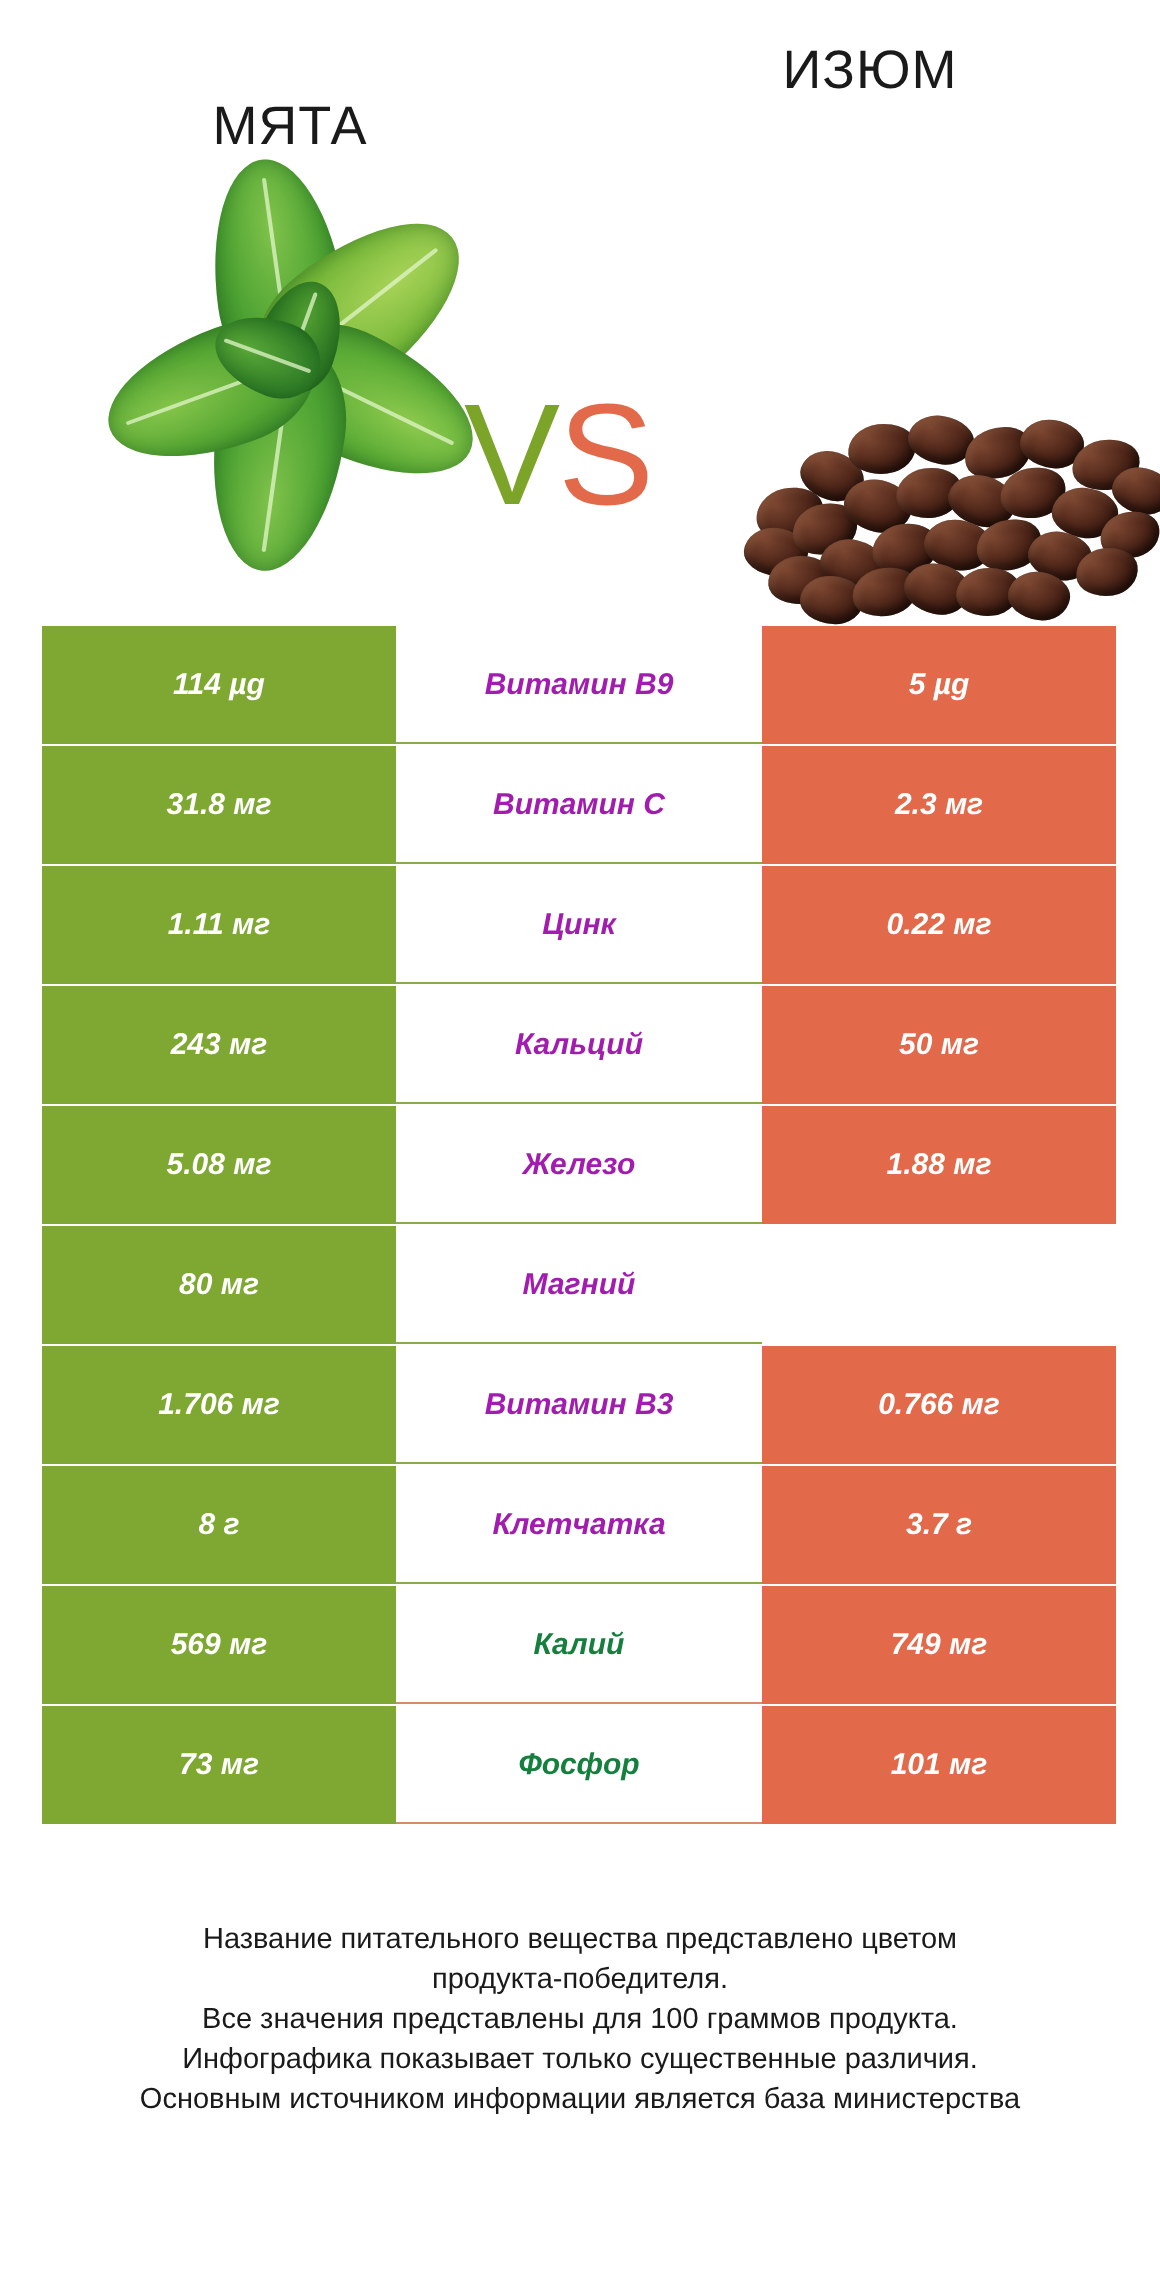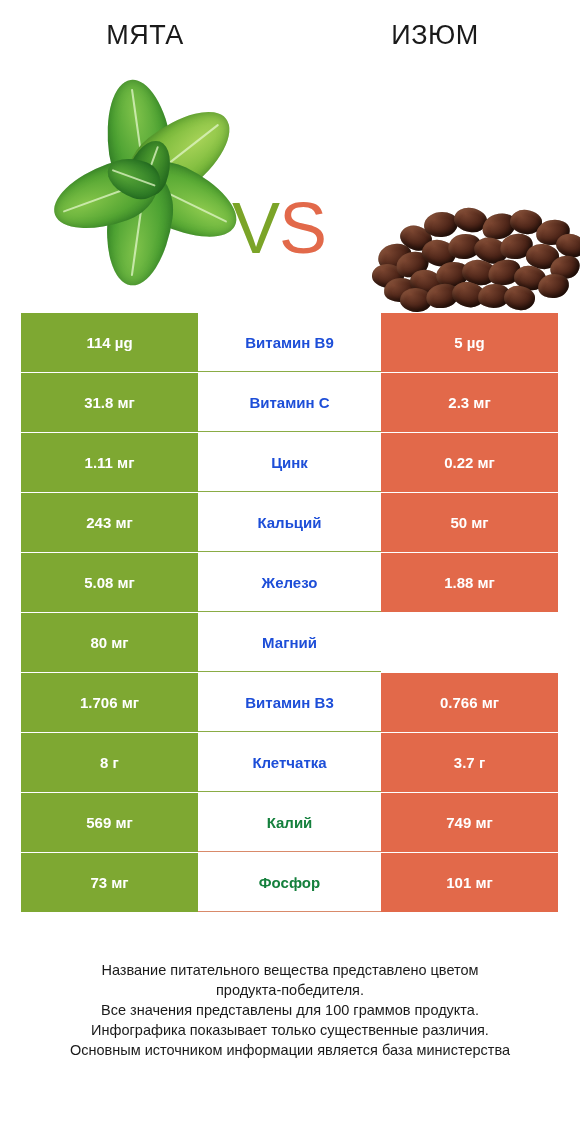--- a/index.html
+++ b/index.html
@@ -25,21 +25,21 @@
   .title {
     position: absolute;
     top: 20px;
     font-size: 27px;
     font-weight: 400;
     letter-spacing: 0.5px;
     color: #1a1a1a;
     text-align: center;
     white-space: nowrap;
   }
-  .title-left  { left: 0;   width: 290px; }
+  .title-left  { left: 0;   width: 290px; margin-top: 28px; }
   .title-right { left: 290px; width: 290px; }
 
   
   .hero {
     position: absolute;
     top: 70px; left: 0;
     width: 580px;
     height: 230px;
   }
 
@@ -109,20 +109,21 @@
     background: radial-gradient(ellipse at 32% 28%, #7a4530 0%, #4a2317 55%, #2b1209 100%);
     box-shadow: inset -2px -3px 5px rgba(0,0,0,.55),
                 inset 2px 2px 4px rgba(190,130,95,.35);
   }
 
   
   .table {
     position: absolute;
     left: 21px; top: 313px;
     width: 537px;
+    font-style: italic;
   }
   .row {
     display: flex;
     height: 59px;
     margin-bottom: 1px;
   }
   .cell {
     display: flex;
     align-items: center;
     justify-content: center;
@@ -139,21 +140,21 @@
     width: 177px;
     background: #e2694a;
     color: #ffffff;
   }
   .cell-mid {
     width: 183px;
     background: #ffffff;
     font-size: 15px;
     border-bottom: 1px solid #7ea832;
   }
-  .cell-mid.green  { color: #1d4ed8; border-bottom-color: #8aac45; }
+  .cell-mid.green  { color: #a21caf; border-bottom-color: #8aac45; }
   .cell-mid.orange { color: #15803d; border-bottom-color: #d98a6a; }
 
   
   .footer {
     position: absolute;
     left: 30px; top: 960px;
     width: 520px;
     text-align: center;
     font-size: 14.5px;
     line-height: 20px;

